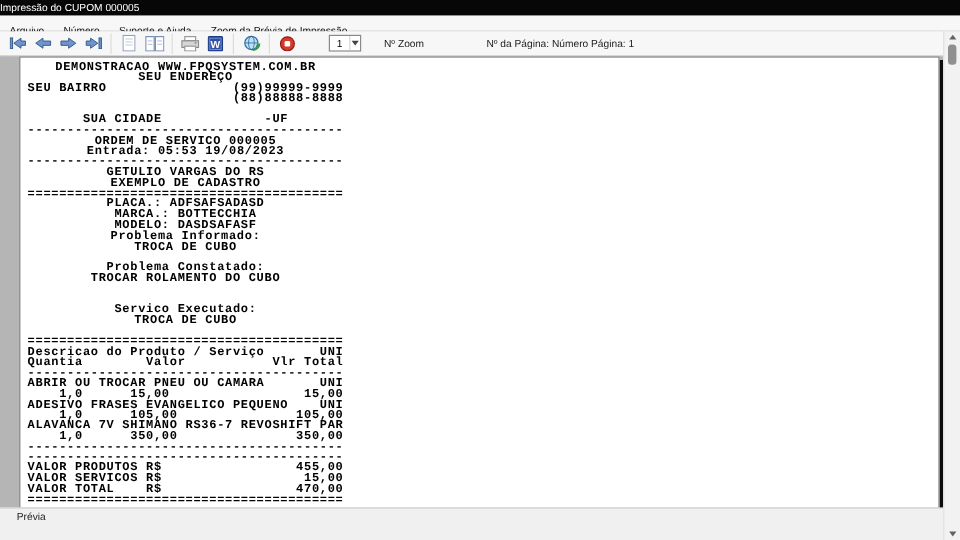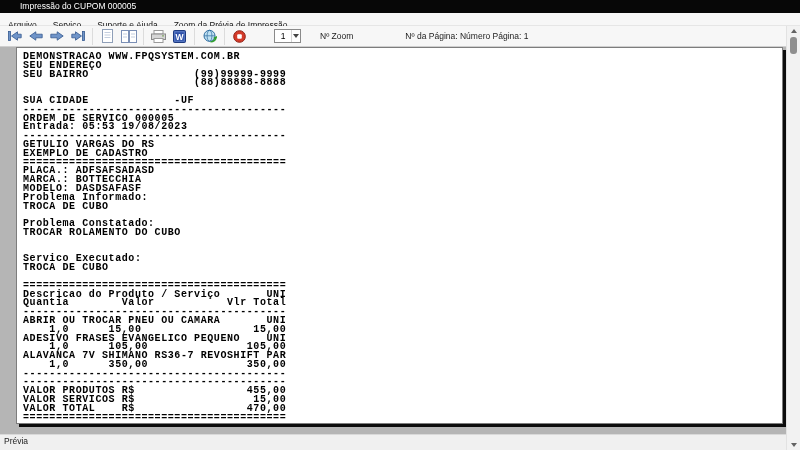--- a/index.html
+++ b/index.html
@@ -2,21 +2,21 @@
 <html><head>
 <meta charset="utf-8">
 <style>
   * { box-sizing: border-box; margin: 0; padding: 0; }
   html, body { width: 800px; height: 450px; }
   body { font-family: "Liberation Sans", sans-serif; }
   .window { position: relative; width: 800px; height: 450px; background: #b5b5b5; overflow: hidden; }
 
   
   .titlebar { position: absolute; top: 0; left: 0; right: 0; height: 13px;
-    background: #070707; color: #fff; font-size: 8.5px; line-height: 13px; padding-left: 20px; }
+    background: #070707; color: #fff; font-size: 8.5px; line-height: 13px; padding-left: 0; }
 
   
   .menubar { position: absolute; top: 13px; left: 0; right: 0; height: 13px;
     background: #f7f7f7; border-bottom: 1px solid #e6e6e6;
     display: flex; align-items: center; font-size: 8.5px; color: #141414; }
   .menu-item { padding: 0 8px; height: 13px; line-height: 13px; cursor: default; margin-top: 12px; }
 
   
   .toolbar { position: absolute; top: 26px; left: 0; width: 786px; height: 21px;
     background: #f7f7f7; border-bottom: 1px solid #cfcfcf;
@@ -27,21 +27,21 @@
   .zoombox { margin-left: 24px; width: 27px; height: 14px; border: 1px solid #8a8a8a; background: #fff;
     display: flex; align-items: center; font-size: 8.5px; color: #000; }
   .zoombox .zval { flex: 1; text-align: center; }
   .zoombox .chev { width: 9px; height: 100%; display: flex; align-items: center; justify-content: center; border-left: 1px solid #d5d5d5; }
   .chev-glyph { width: 0; height: 0; border-left: 3px solid transparent; border-right: 3px solid transparent; border-top: 4px solid #444; }
   .tlabel { font-size: 8.5px; color: #1c1c1c; white-space: nowrap; }
   .lbl-zoom { margin-left: 7px; padding-left: 12px; }
   .lbl-page { margin-left: 52px; }
 
   
-  .content { position: absolute; top: 47px; left: 0; width: 786px; height: 390px; background: #b5b5b5; }
+  .content { position: absolute; top: 47px; left: 0; width: 786px; height: 390px; background: #b5b5b5; text-align: center; }
   .paper { position: absolute; left: 16px; top: 0; width: 767px; height: 377px;
     background: #fff; border: 1px solid #7d7d7d; box-shadow: 3px 3px 0 0 #0c0c0c; }
   .receipt { position: absolute; left: 6px; top: 5px;
     font-family: "Liberation Mono", monospace; font-weight: bold;
     font-size: 10px; line-height: 8.8px; letter-spacing: 0.58px;
     color: #000; white-space: pre; }
   .rline { height: 8.8px; white-space: pre; }
 
   
   .vscroll { position: absolute; top: 26px; right: 0; width: 14px; height: 424px;
@@ -49,39 +49,39 @@
   .scroll-btn { position: absolute; left: 0; width: 100%; height: 10px;
     display: flex; align-items: center; justify-content: center; }
   .scroll-up { top: 0; }
   .scroll-down { bottom: 0; }
   .tri-up { width: 0; height: 0; border-left: 3px solid transparent; border-right: 3px solid transparent; border-bottom: 4px solid #636363; }
   .tri-down { width: 0; height: 0; border-left: 3px solid transparent; border-right: 3px solid transparent; border-top: 4px solid #636363; }
   .scroll-thumb { position: absolute; top: 11px; left: 3px; width: 7px; height: 17px;
     background: #8f8f8f; border-radius: 3px; }
 
   
-  .statusbar { position: absolute; bottom: 0; left: 0; width: 786px; height: 16px;
+  .statusbar { position: absolute; bottom: 0; left: 0; width: 786px; height: 27px;
     background: #f0f0f0; border-top: 1px solid #d9d9d9;
-    font-size: 8.5px; color: #222; line-height: 12px; padding-left: 4px; }
+    font-size: 8.5px; color: #222; line-height: 12px; padding-left: 14px; }
 
   svg { display: block; }
   .wword { font-family: "Liberation Sans", sans-serif; }
 </style>
 </head>
 <body>
 
 <div class="window">
 
   <div class="titlebar">
     <span>Impressão do CUPOM 000005</span>
   </div>
 
   <div class="menubar">
       <span class="menu-item">Arquivo</span>
-      <span class="menu-item">Serviço</span>
+      <span class="menu-item">Número</span>
       <span class="menu-item">Suporte e Ajuda</span>
       <span class="menu-item">Zoom da Prévia de Impressão</span>
     </div>
 
   <div class="toolbar">
     <div class="tbtn">
       <span>
         <svg width="14" height="10" viewBox="0 0 14 10">
           <rect x="0.5" y="0.5" width="2" height="9" fill="#6f94c9" stroke="#35598f" stroke-width="0.8"></rect>
           <path d="M3.5 5 L9.5 0.8 L9.5 3.2 L13.2 3.2 L13.2 6.8 L9.5 6.8 L9.5 9.2 Z" fill="#6f94c9" stroke="#35598f" stroke-width="0.8"></path>

